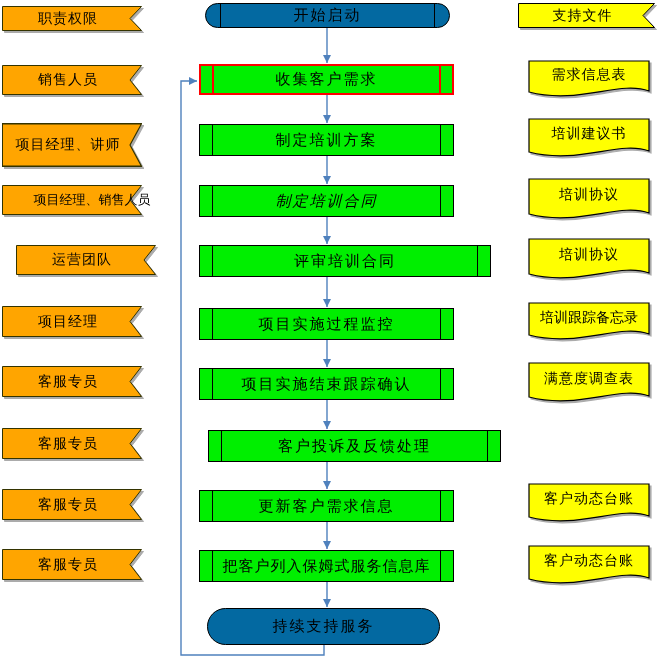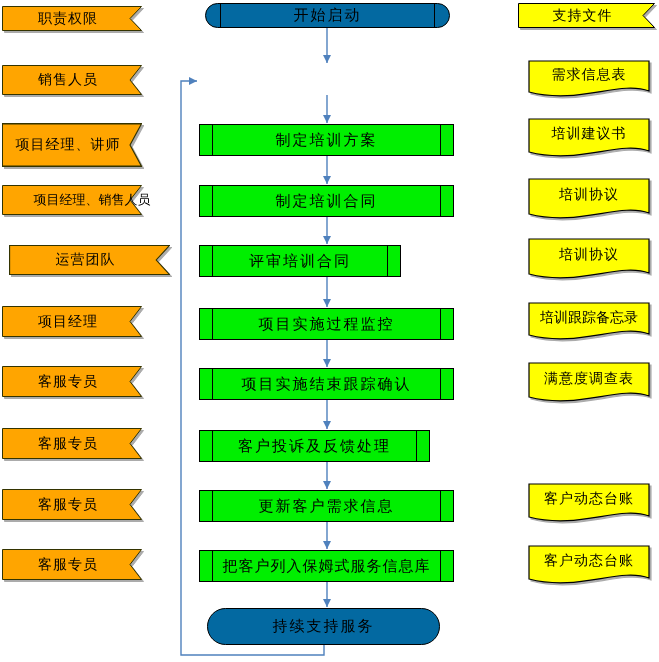--- a/index.html
+++ b/index.html
@@ -108,21 +108,21 @@
     <span class="lbl">项目经理、讲师</span>
   </div>
 
   <div class="shape banner" style="left:2px;top:185px;width:140px;height:30px;">
     <svg viewBox="0 0 140 30" preserveAspectRatio="none">
         <polygon points="0.5,0.5 139.5,0.5 128,15 139.5,29.5 0.5,29.5" fill="#FFA500" stroke="#333300" stroke-width="1"></polygon>
       </svg>
     <span class="lbl" style="font-size:13px;letter-spacing:0;margin-left:48px;">项目经理、销售人员</span>
   </div>
 
-  <div class="shape banner" style="left:9px;top:245px;width:140px;height:30px;padding-left:21px;">
+  <div class="shape banner" style="left:16px;top:245px;width:140px;height:30px;">
     <svg viewBox="0 0 140 30" preserveAspectRatio="none">
         <polygon points="0.5,0.5 139.5,0.5 128,15 139.5,29.5 0.5,29.5" fill="#FFA500" stroke="#333300" stroke-width="1"></polygon>
       </svg>
     <span class="lbl">运营团队</span>
   </div>
 
   <div class="shape banner" style="left:2px;top:306px;width:140px;height:31px;">
     <svg viewBox="0 0 140 31" preserveAspectRatio="none">
         <polygon points="0.5,0.5 139.5,0.5 128,15.5 139.5,30.5 0.5,30.5" fill="#FFA500" stroke="#333300" stroke-width="1"></polygon>
       </svg>
@@ -152,32 +152,33 @@
 
   <div class="shape banner" style="left:2px;top:549px;width:140px;height:31px;">
     <svg viewBox="0 0 140 31" preserveAspectRatio="none">
         <polygon points="0.5,0.5 139.5,0.5 128,15.5 139.5,30.5 0.5,30.5" fill="#FFA500" stroke="#333300" stroke-width="1"></polygon>
       </svg>
     <span class="lbl">客服专员</span>
   </div>
 
   <div class="terminator withbars" style="left:205px;top:3px;width:245px;height:25px;">开始启动</div>
 
+  <div class="node highlight" style="left:199px;top:64px;width:255px;height:31px;">收集客户需求</div>
 
   <div class="node" style="left:199px;top:124px;width:255px;height:32px;">制定培训方案</div>
 
-  <div class="node" style="left:199px;top:185px;width:255px;height:32px;">制定培训合同</div>
-
-  <div class="node" style="left:199px;top:245px;width:202px;height:32px;">评审培训合同</div>
+  <div class="node" style="left:199px;top:185px;width:255px;height:32px;font-style:italic;">制定培训合同</div>
+
+  <div class="node" style="left:199px;top:245px;width:292px;height:32px;">评审培训合同</div>
 
   <div class="node" style="left:199px;top:308px;width:255px;height:32px;">项目实施过程监控</div>
 
   <div class="node" style="left:199px;top:368px;width:255px;height:32px;">项目实施结束跟踪确认</div>
 
-  <div class="node" style="left:199px;top:430px;width:231px;height:32px;">客户投诉及反馈处理</div>
+  <div class="node" style="left:208px;top:430px;width:293px;height:32px;">客户投诉及反馈处理</div>
 
   <div class="node" style="left:199px;top:490px;width:255px;height:32px;">更新客户需求信息</div>
 
   <div class="node" style="left:199px;top:550px;width:255px;height:32px;letter-spacing:1px;">把客户列入保姆式服务信息库</div>
 
   <div class="terminator" style="left:207px;top:608px;width:233px;height:37px;">持续支持服务</div>
 
   <div class="shape banner" style="left:518px;top:3px;width:137px;height:25px;">
     <svg viewBox="0 0 137 25" preserveAspectRatio="none">
         <polygon points="0.5,0.5 136.5,0.5 125,12.5 136.5,24.5 0.5,24.5" fill="#FFFF00" stroke="#000" stroke-width="1"></polygon>

